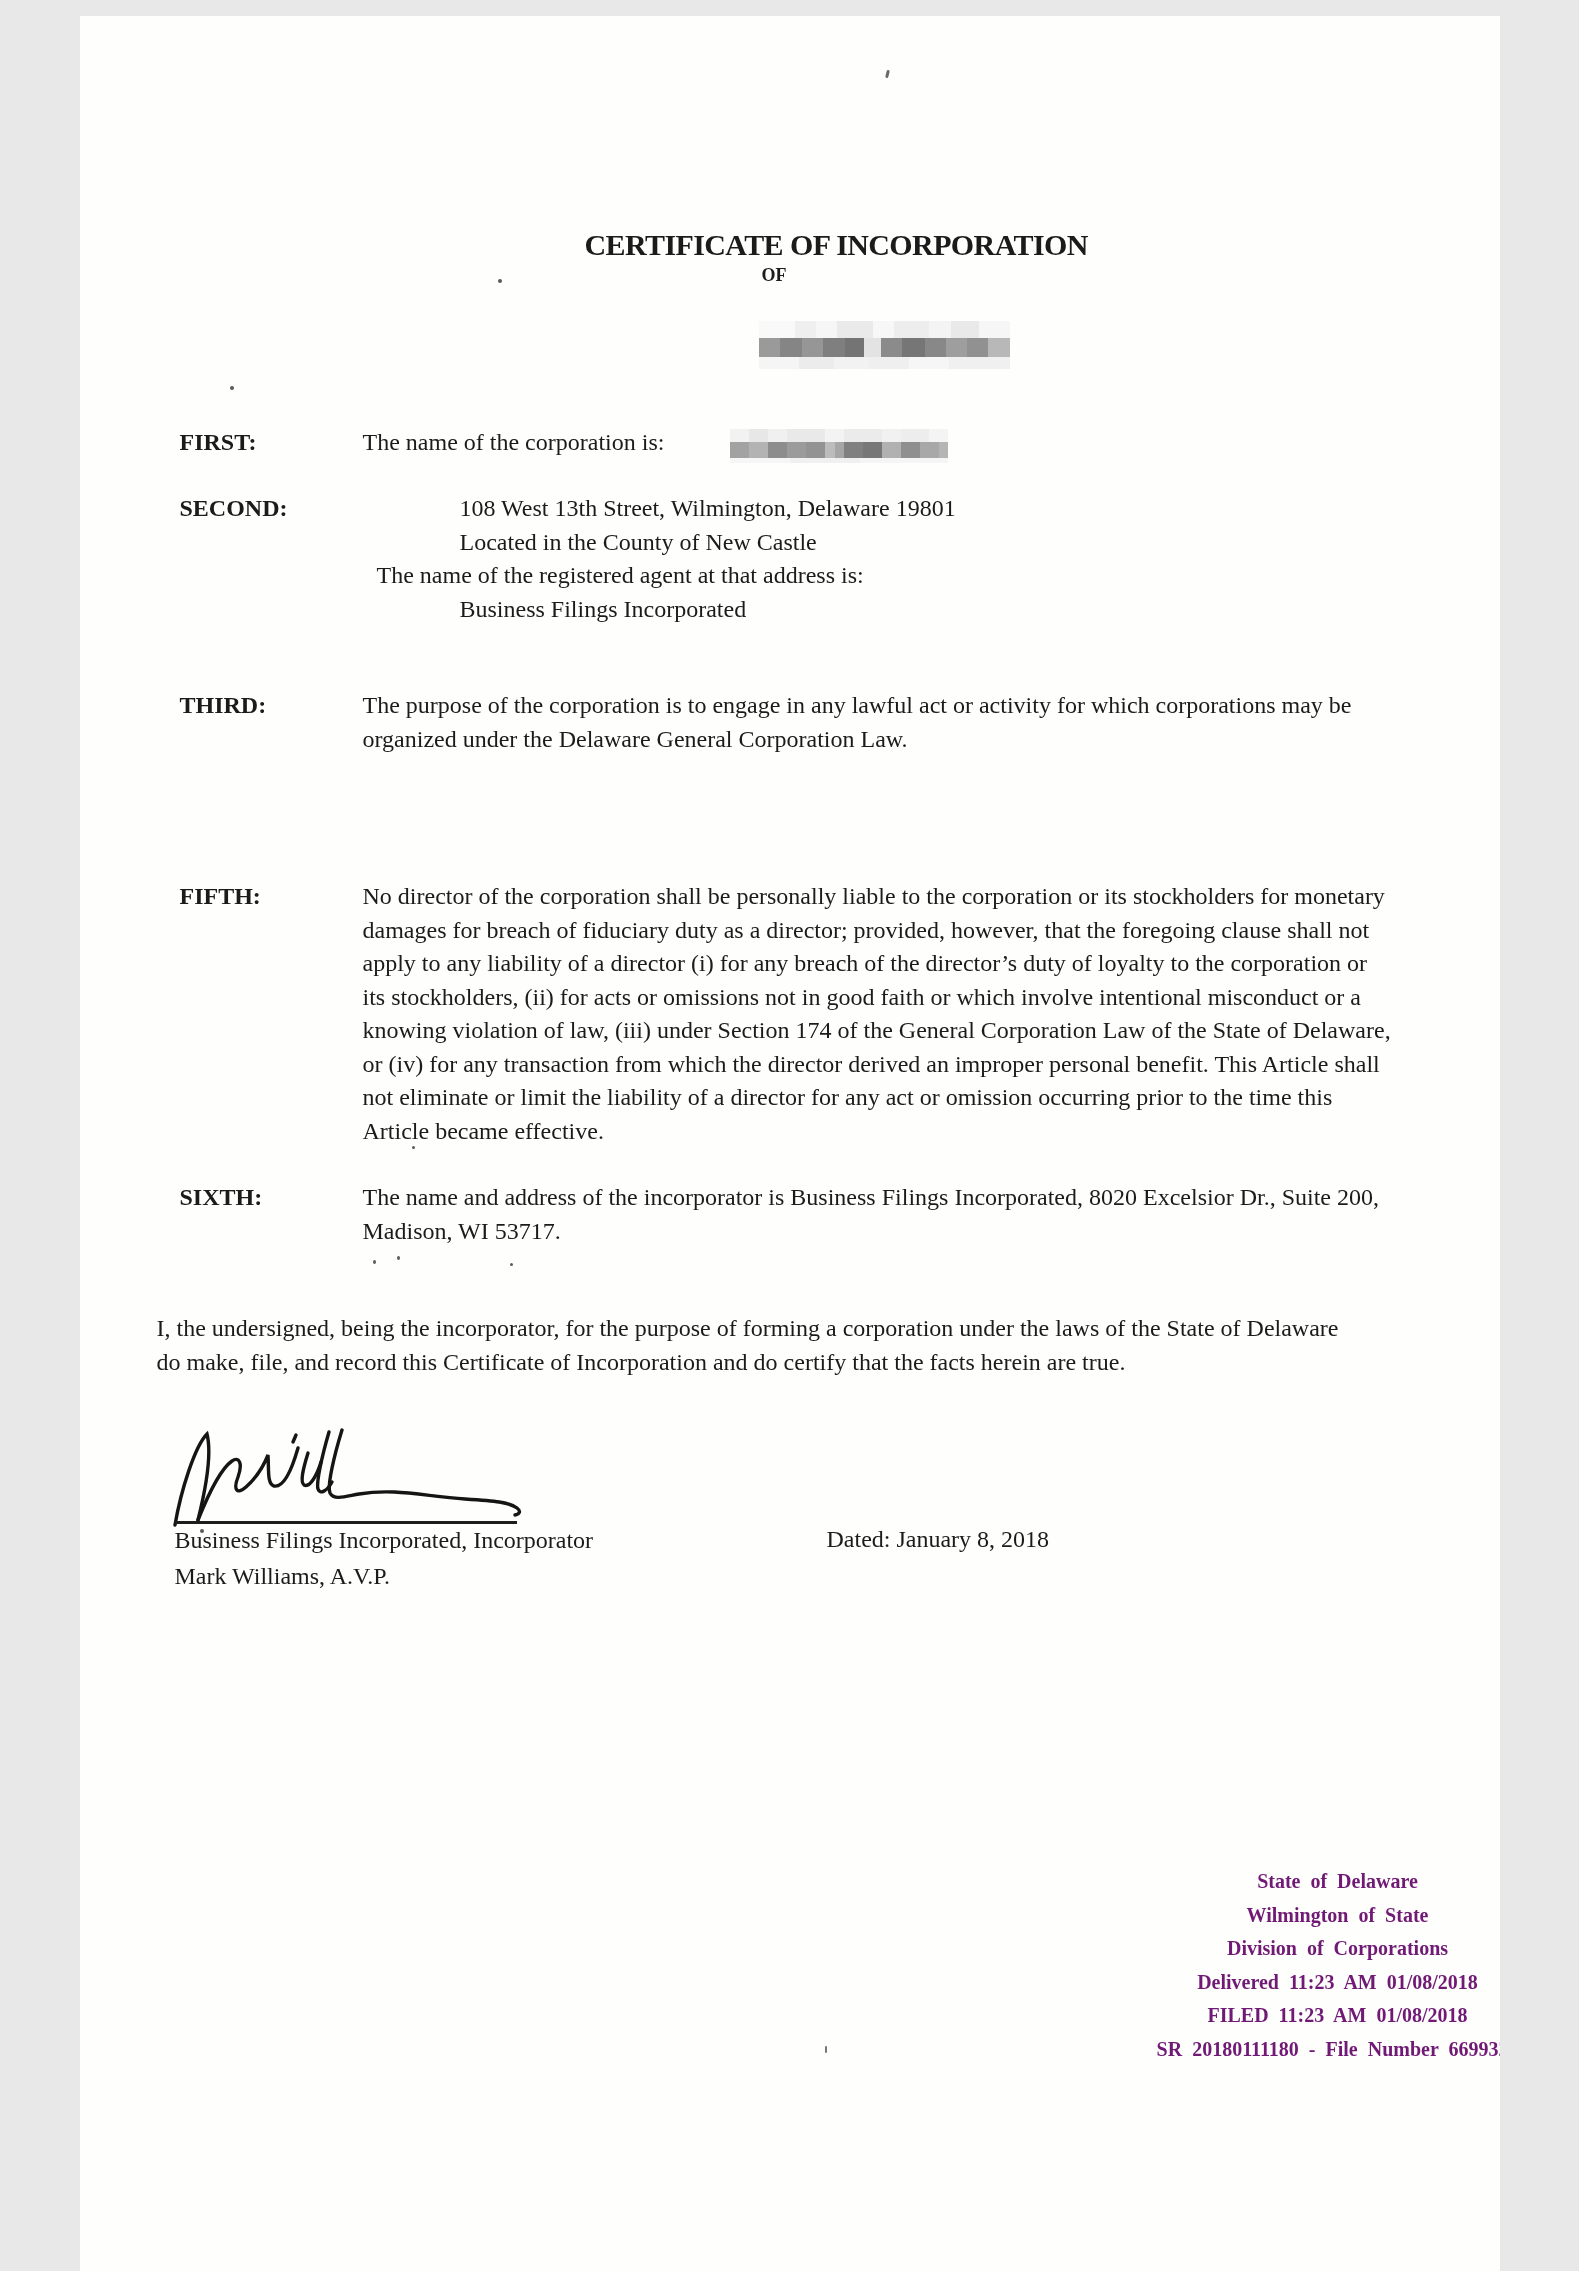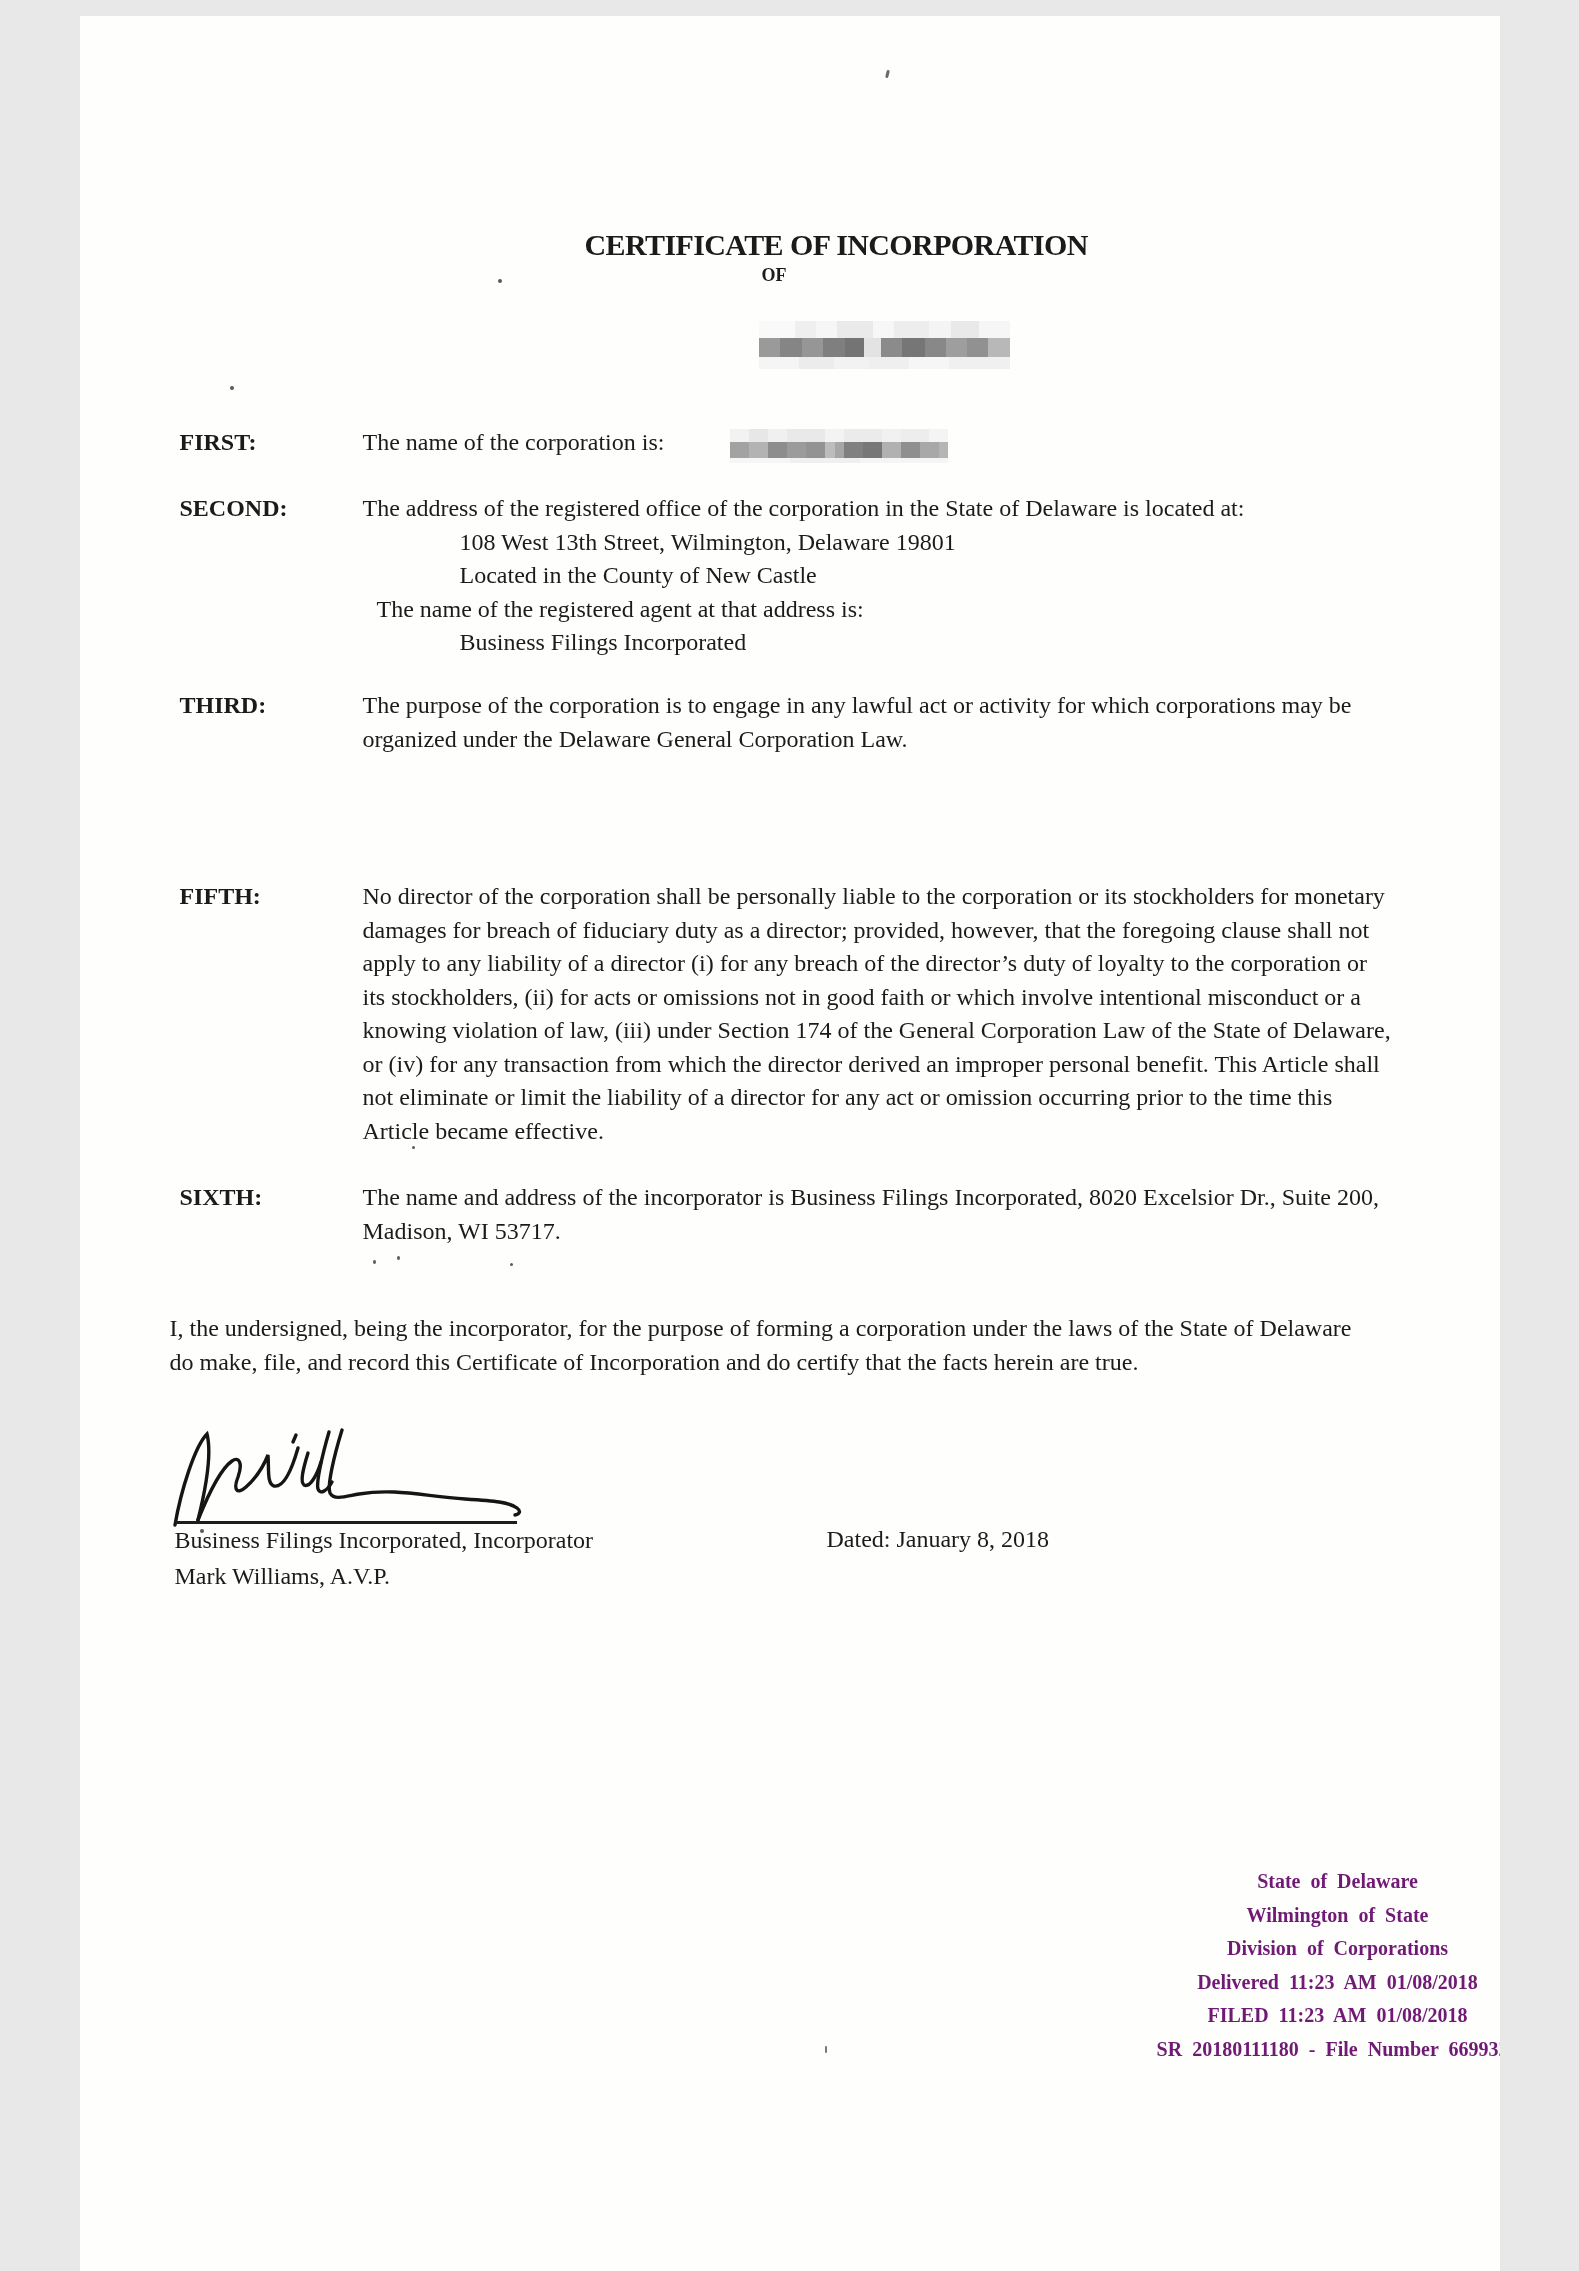--- a/index.html
+++ b/index.html
@@ -25,21 +25,21 @@
   }
   .article{position:absolute;left:0;width:100%;}
   .article .label{
     position:absolute;left:100px;top:0;
     font-weight:bold;line-height:33.5px;white-space:nowrap;
   }
   .article .body{margin-left:283px;}
   .ln{line-height:33.5px;white-space:nowrap;}
   .ind-a{padding-left:14px;}
   .ind-b{padding-left:97px;}
-  .closing{position:absolute;left:90px;top:1295px;}
+  .closing{position:absolute;left:77px;top:1295px;}
   .closing .ln{line-height:34px;}
 
   
   .redact{position:absolute;}
   .redact div{width:100%;}
   .redact1{left:679px;top:305px;width:251px;}
   .redact1 .r-top{height:17px;background:linear-gradient(90deg,
     #f9f9f9 0 36px,#efefef 36px 57px,#f6f6f6 57px 78px,#eaeaea 78px 114px,
     #f7f7f7 114px 135px,#ededed 135px 170px,#f4f4f4 170px 192px,
     #e9e9e9 192px 220px,#f6f6f6 220px 251px);}
@@ -113,21 +113,20 @@
 
   <div class="redact redact2">
     <div class="r-top"></div>
       <div class="r-mid"></div>
       <div class="r-bot"></div>
   </div>
 
   <section class="article" style="top:476px">
     <span class="label">SECOND:</span>
     <div class="body">
-      <div class="ln">The address of the registered office of the corporation in the State of Delaware is located at:</div>
       <div class="ln ind-b">108 West 13th Street, Wilmington, Delaware 19801</div>
       <div class="ln ind-b">Located in the County of New Castle</div>
       <div class="ln ind-a">The name of the registered agent at that address is:</div>
       <div class="ln ind-b">Business Filings Incorporated</div>
     </div>
   </section>
 
   <section class="article" style="top:673px">
     <span class="label">THIRD:</span>
     <div class="body">

